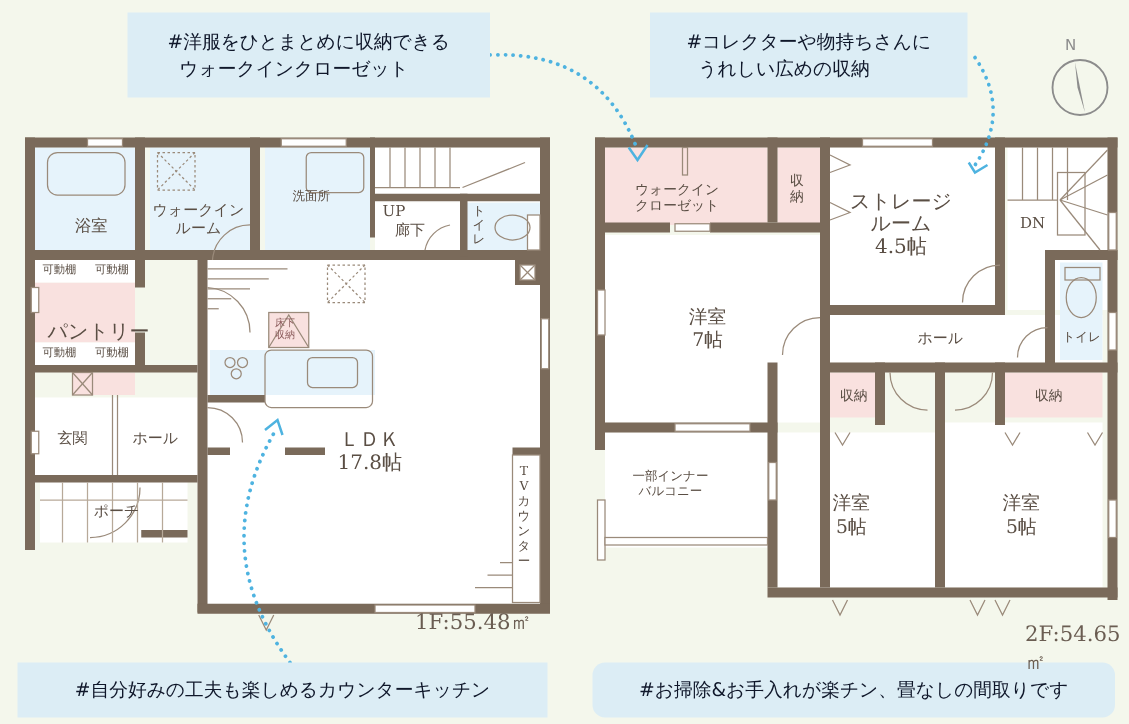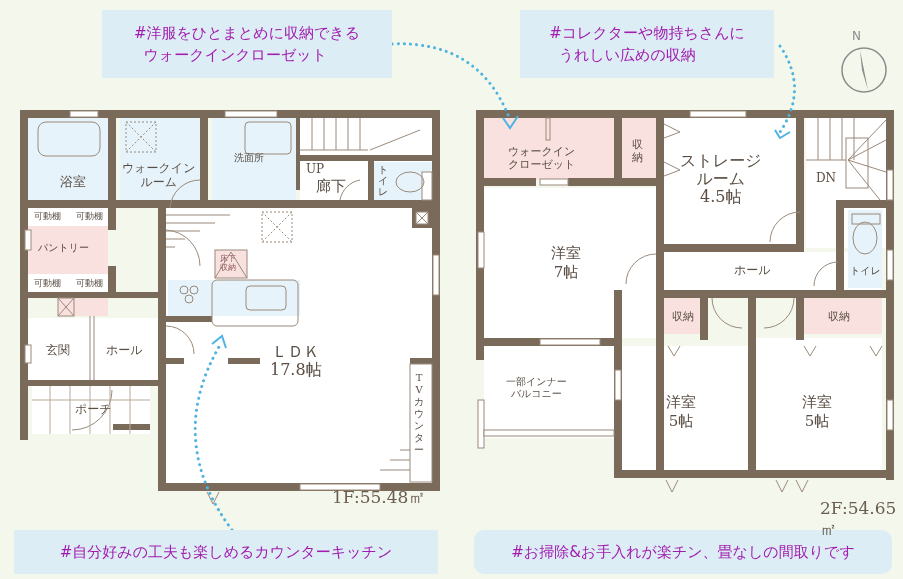--- a/index.html
+++ b/index.html
@@ -1,17 +1,17 @@
 <!DOCTYPE html>
 <html><head>
 <meta charset="utf-8">
 <style>
   html,body{margin:0;padding:0;}
   body{width:903px;height:579px;background:#f4f7ec;position:relative;overflow:hidden;font-family:"DejaVu Serif",serif;color:#5a4e44;}
-  .callout{position:absolute;background:#dcedf5;color:#a21caf;font-family:"DejaVu Sans",sans-serif;font-size:15px;line-height:22px;display:flex;align-items:center;justify-content:center;text-align:left;}
+  .callout{position:absolute;background:#dcedf5;color:#0f172a;font-family:"DejaVu Sans",sans-serif;font-size:15px;line-height:22px;display:flex;align-items:center;justify-content:center;text-align:left;}
   .callout div{white-space:pre;}
   svg{position:absolute;left:0;top:0;}
   .lbl{position:absolute;font-family:"DejaVu Serif",serif;color:#5a4e44;text-align:center;white-space:pre;line-height:1.15;}
   .area{position:absolute;font-family:"DejaVu Serif",serif;font-size:17px;color:#6a5d52;}
 </style>
 </head>
 <body>
 
 <svg width="903" height="579">
 
@@ -248,27 +248,27 @@
     <div>#お掃除&amp;お手入れが楽チン、畳なしの間取りです</div>
   </div>
 
 <div class="lbl" style="left:852px;top:30px;font-family:'DejaVu Sans',sans-serif;font-size:12px;color:#8c8c8c;">N</div>
 
 <div class="lbl" style="left:60px;top:175px;font-size:13px;">浴室</div>
 <div class="lbl" style="left:122px;top:162px;font-size:12px;">ウォークイン
 ルーム</div>
 <div class="lbl" style="left:234px;top:152px;font-size:10px;">洗面所</div>
 <div class="lbl" style="left:306px;top:163px;font-size:12px;">UP</div>
-<div class="lbl" style="left:316px;top:178px;font-size:15px;">廊下</div>
+<div class="lbl" style="left:316px;top:178px;font-size:12px;">廊下</div>
 <div class="lbl" style="left:378px;top:164px;font-size:10px;line-height:11px;">ト
 イ
 レ</div>
 <div class="lbl" style="left:34px;top:211px;font-size:9px;">可動棚</div>
 <div class="lbl" style="left:76px;top:211px;font-size:9px;">可動棚</div>
-<div class="lbl" style="left:38px;top:242px;font-size:10px;">パントリー</div>
+<div class="lbl" style="left:38px;top:256px;font-size:16px;">パントリー</div>
 <div class="lbl" style="left:34px;top:278px;font-size:9px;">可動棚</div>
 <div class="lbl" style="left:76px;top:278px;font-size:9px;">可動棚</div>
 <div class="lbl" style="left:220px;top:254px;font-size:8px;color:#8a5a5a;">床下
 収納</div>
 <div class="lbl" style="left:46px;top:344px;font-size:12px;">玄関</div>
 <div class="lbl" style="left:106px;top:344px;font-size:12px;">ホール</div>
 <div class="lbl" style="left:75px;top:403px;font-size:12px;">ポーチ</div>
 <div class="lbl" style="left:270px;top:343px;font-size:16px;">ＬＤＫ
 17.8帖</div>
 <div class="lbl" style="left:414px;top:372px;font-size:10px;line-height:12px;">T

